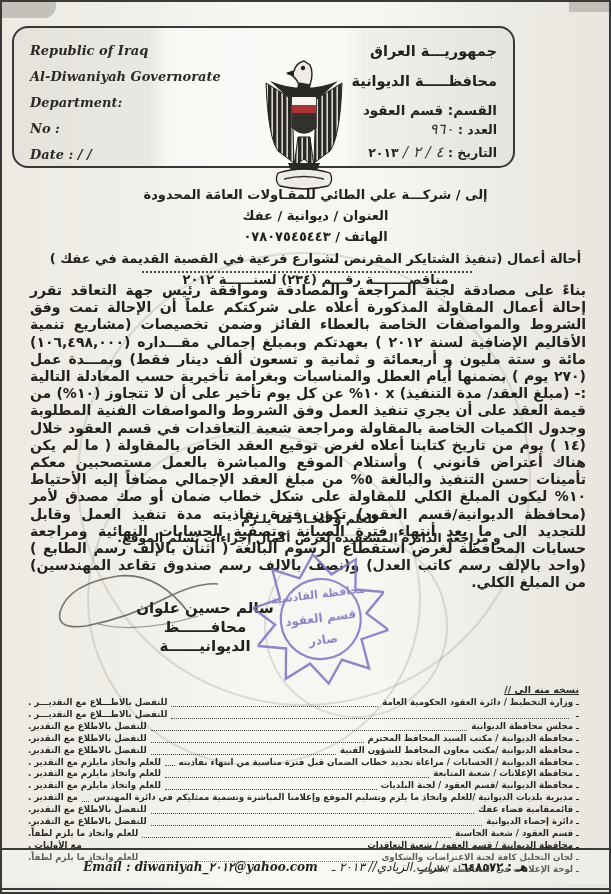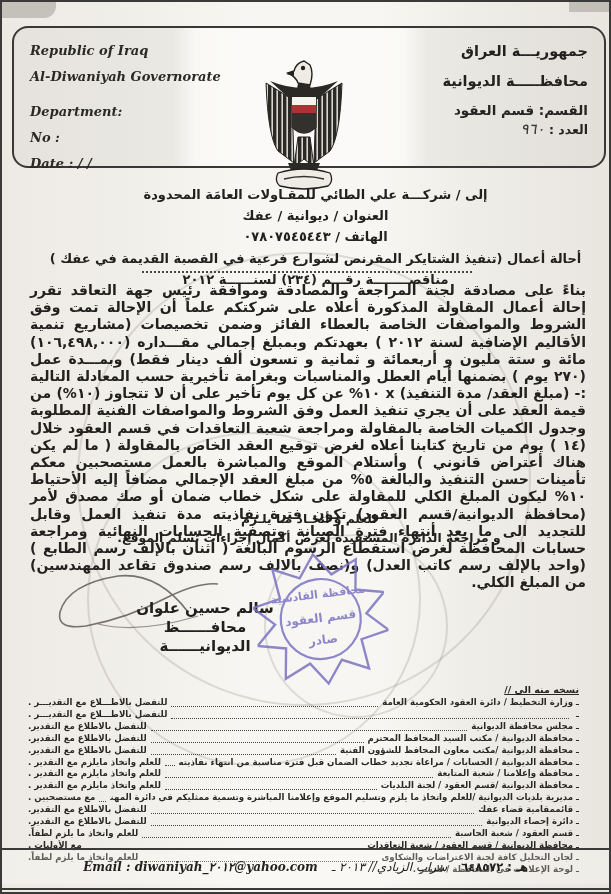--- a/index.html
+++ b/index.html
@@ -7,26 +7,26 @@
         background:linear-gradient(90deg,#edeae4 0%,#f1efe9 22%,#f7f6f2 40%,#f7f6f2 62%,#eeece6 80%,#e9e6e0 100%);
         border:2px solid #3c3a38;box-sizing:border-box;overflow:hidden;
         font-family:"DejaVu Sans",sans-serif;color:#262422;}
   
   .smudge{position:absolute;background:#a29e97;opacity:.55;}
   .smudge.tl{left:0;top:0;width:54px;height:16px;border-bottom-right-radius:12px;}
   .smudge.tr{right:0;top:0;width:40px;height:10px;}
   .emboss{position:absolute;border:2px solid rgba(125,120,108,.22);border-radius:50%;pointer-events:none;}
 
   
-  .hdr{position:absolute;left:10px;top:24px;width:594px;height:142px;
+  .hdr{position:absolute;left:10px;top:24px;width:503px;height:142px;
        border:2px solid #3a3836;border-radius:16px;box-sizing:border-box;
        background:linear-gradient(90deg,rgba(0,0,0,.035) 0 27%,rgba(255,255,255,.45) 31% 66%,rgba(0,0,0,.03) 70%);}
   .hdr-en{position:absolute;left:16px;top:10px;width:200px;font-family:"DejaVu Serif",serif;
           font-style:italic;font-weight:700;font-size:13px;line-height:26px;color:#2b2926;}
-  .hdr-en .gap{margin-top:9px;}
+  .hdr-en .gap{margin-top:0;}
   .hdr-ar{position:absolute;right:16px;top:8px;width:190px;text-align:right;direction:rtl;}
   .hdr-ar .cal{font-weight:700;font-size:14.5px;line-height:30px;color:#23211f;}
   .hdr-ar .dept{font-weight:700;font-size:13.5px;margin-top:6px;}
   .hdr-ar .row{font-weight:700;font-size:12.5px;line-height:22px;}
   .hand{font-family:"DejaVu Serif",serif;font-style:italic;font-weight:400;font-size:15px;color:#3a3835;}
   .emblem{position:absolute;left:244px;top:27px;}
 
   
   .addr{position:absolute;left:0;right:0;top:182px;text-align:center;direction:rtl;
         font-weight:700;font-size:13px;line-height:21px;color:#23211f;margin-left:20px;}
@@ -119,20 +119,25 @@
       </svg>
     </div>
 
     <div class="hdr-ar">
       <div class="cal">جمهوريـــة العراق</div>
       <div class="cal">محافظـــــة الديوانية</div>
       <div class="dept">القسم: قسم العقود</div>
       <div class="row">
         <span>العدد :</span>
         <span class="hand">٩٦٠</span>
+      </div>
+      <div class="row">
+        <span>التاريخ :</span>
+        <span class="hand">٤ / ٢ /</span>
+        <span>٢٠١٣</span>
       </div>
     </div>
   </div>
 
   <div class="addr">
     <div>إلى / شركـــة علي الطائي للمقـاولات العامَة المحدودة</div>
     <div>العنوان / ديوانية / عفك</div>
     <div>الهاتف / ٠٧٨٠٧٥٤٥٤٤٣</div>
     <div class="t4">أحالة أعمال (تنفيذ الشتايكر المقرنص لشوارع فرعية في القصبة القديمة في عفك )</div>
     <div>مناقصــــــــة رقـــم (٢٣٤) لسنــــــة ٢٠١٢</div>
@@ -205,35 +210,35 @@
         <span class="cc-note">للتفضل بالاطلاع مع التقدير.</span>
       </div>
     <div class="cc-row">
         <span class="cc-bullet">ـ</span>
         <span class="cc-text">محافظة الديوانية / الحسابات / مراعاة تجديد خطاب الضمان قبل فترة مناسبة من انتهاء نفاذيته</span>
         <span class="cc-dots"></span>
         <span class="cc-note">للعلم واتخاذ مايلزم مع التقدير .</span>
       </div>
     <div class="cc-row">
         <span class="cc-bullet">ـ</span>
-        <span class="cc-text">محافظة وإعلامنا / شعبة المتابعة</span>
+        <span class="cc-text">محافظة الإعلانات / شعبة المتابعة</span>
         <span class="cc-dots"></span>
         <span class="cc-note">للعلم واتخاذ مايلزم مع التقدير .</span>
       </div>
     <div class="cc-row">
         <span class="cc-bullet">ـ</span>
         <span class="cc-text">محافظة الديوانية /قسم العقود / لجنة البلديات</span>
         <span class="cc-dots"></span>
         <span class="cc-note">للعلم واتخاذ مايلزم مع التقدير .</span>
       </div>
     <div class="cc-row">
         <span class="cc-bullet">ـ</span>
         <span class="cc-text">مديرية بلديات الديوانية /للعلم واتخاذ ما يلزم وتسليم الموقع وإعلامنا المباشرة وتسمية ممثليكم في دائرة المهندس المقيم للمشروع</span>
         <span class="cc-dots"></span>
-        <span class="cc-note">مع مستصحبين .</span>
+        <span class="cc-note">مع التقدير .</span>
       </div>
     <div class="cc-row">
         <span class="cc-bullet">ـ</span>
         <span class="cc-text">قائممقامية قضاء عفك</span>
         <span class="cc-dots"></span>
         <span class="cc-note">للتفضل بالاطلاع مع التقدير.</span>
       </div>
     <div class="cc-row">
         <span class="cc-bullet">ـ</span>
         <span class="cc-text">دائرة إحصاء الديوانية</span>

